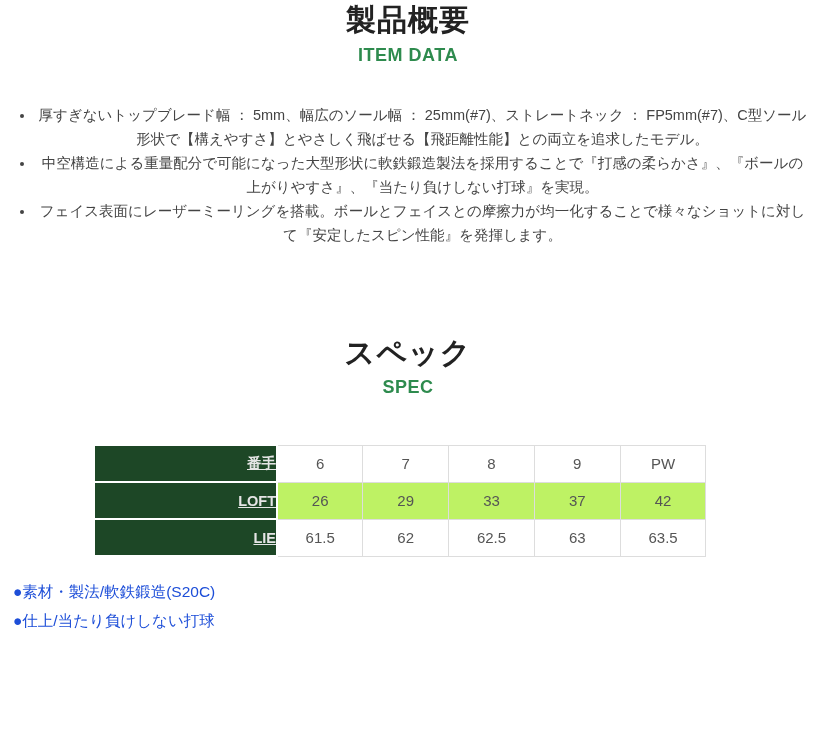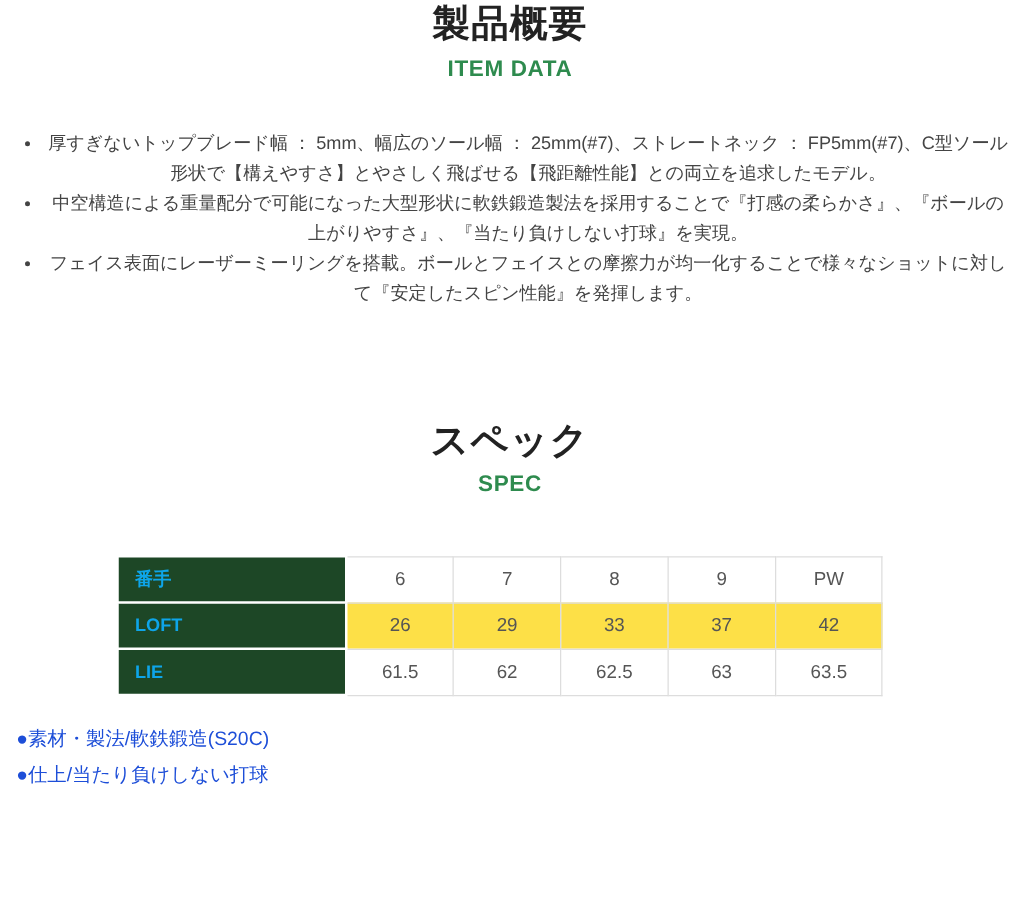--- a/index.html
+++ b/index.html
@@ -40,38 +40,39 @@
     text-align: center;
   }
   table.spec-table {
     margin: 46px 0 0 93px;
     width: 612px;
     border-collapse: collapse;
     table-layout: fixed;
   }
   table.spec-table th {
     background: #1d4726;
-    color: #0ea5e9;
+    color: #e5e5e5;
     font-size: 14.5px;
     font-weight: bold;
-    text-align: left;
+    text-align: right;
     padding: 0 0 0 13px;
     height: 37px;
     border: 2px solid #ffffff;
+    text-decoration: underline;
   }
   table.spec-table td {
     border: 1px solid #dddddd;
     background: #ffffff;
     color: #555555;
     font-size: 15px;
     text-align: center;
     height: 37px;
     padding: 0;
   }
-  table.spec-table tr.alt td { background: #fde047; }
+  table.spec-table tr.alt td { background: #bef264; }
   .notes { margin: 20px 0 0 13px; }
   .note-line {
     font-size: 15.5px;
     line-height: 29px;
     color: #1d4ed8;
   }
 </style>
 </head>
 <body>
 

